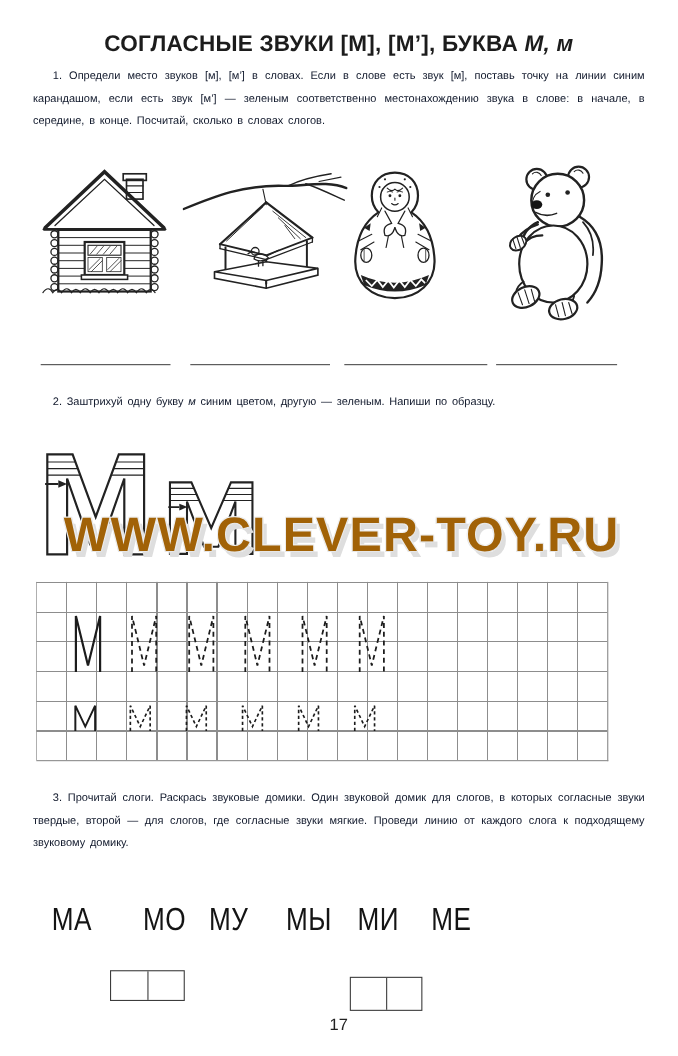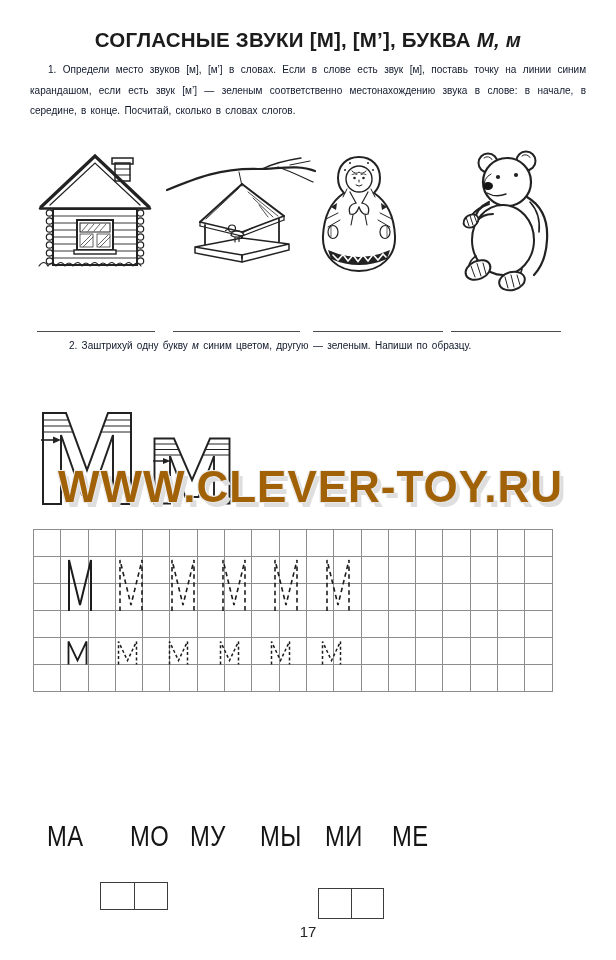--- a/index.html
+++ b/index.html
@@ -11,21 +11,21 @@
     position:absolute;top:28px;left:0;width:616px;text-align:center;
     font-size:20.5px;font-weight:bold;letter-spacing:.2px;color:#1c1c1c;
   }
   .page-title .ital{font-style:italic;}
   .para{
     position:absolute;left:30px;width:556px;text-align:justify;
     font-size:10px;line-height:20.5px;color:#0f172a;text-indent:18px;
     word-spacing:1.5px;
   }
   #task1-para{top:60px;}
-  #task2-para{top:336px;margin-left:21px;}
+  #task2-para{top:356px;}
   #task3-para{top:716px;}
   .ital{font-style:italic;}
   .pic{position:absolute;}
   .answer-line{position:absolute;top:331px;height:0;border-top:1.6px solid #4c4c4c;}
   #aline1{left:37px;width:118px;}
   #aline2{left:173px;width:127px;}
   #aline3{left:313px;width:130px;}
   #aline4{left:451px;width:110px;}
   .big-letter{position:absolute;}
   .watermark{
@@ -296,20 +296,23 @@
         <use href="#glyph-m-lower"></use>
       </svg>
     <svg class="trace small dashed" style="left:237px;top:111px" width="21" height="26" viewBox="0 0 21 26">
         <use href="#glyph-m-lower"></use>
       </svg>
     <svg class="trace small dashed" style="left:288px;top:111px" width="21" height="26" viewBox="0 0 21 26">
         <use href="#glyph-m-lower"></use>
       </svg>
   </div>
 
+  <div class="para" id="task3-para">
+    <span>3. Прочитай слоги. Раскрась звуковые домики. Один звуковой домик для слогов, в которых согласные звуки твердые, второй — для слогов, где согласные звуки мягкие. Проведи линию от каждого слога к подходящему звуковому домику.</span>
+  </div>
 
   <span class="syllable" style="left:47px">МА</span>
   <span class="syllable" style="left:130px">МО</span>
   <span class="syllable" style="left:190px">МУ</span>
   <span class="syllable" style="left:260px">МЫ</span>
   <span class="syllable" style="left:325px">МИ</span>
   <span class="syllable" style="left:392px">МЕ</span>
 
   <div class="sound-box" id="soundbox1">
     <div class="box-divider"></div>

